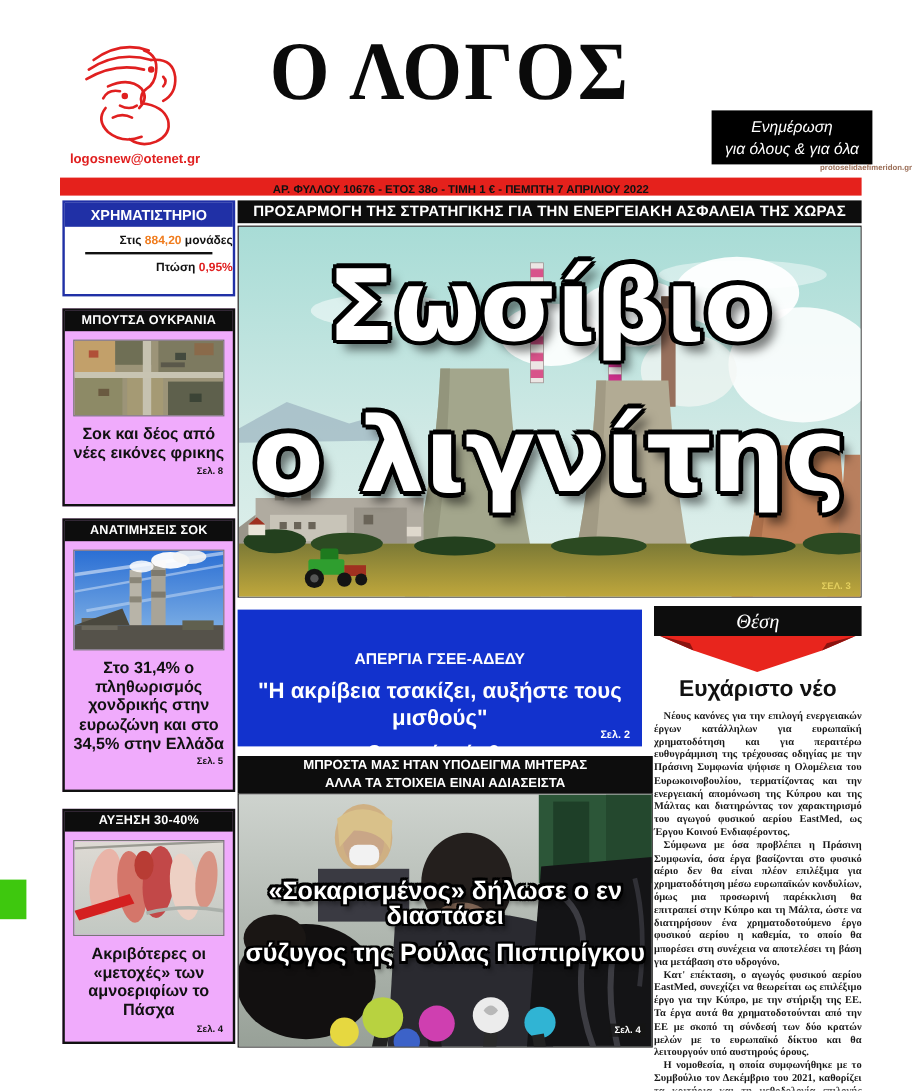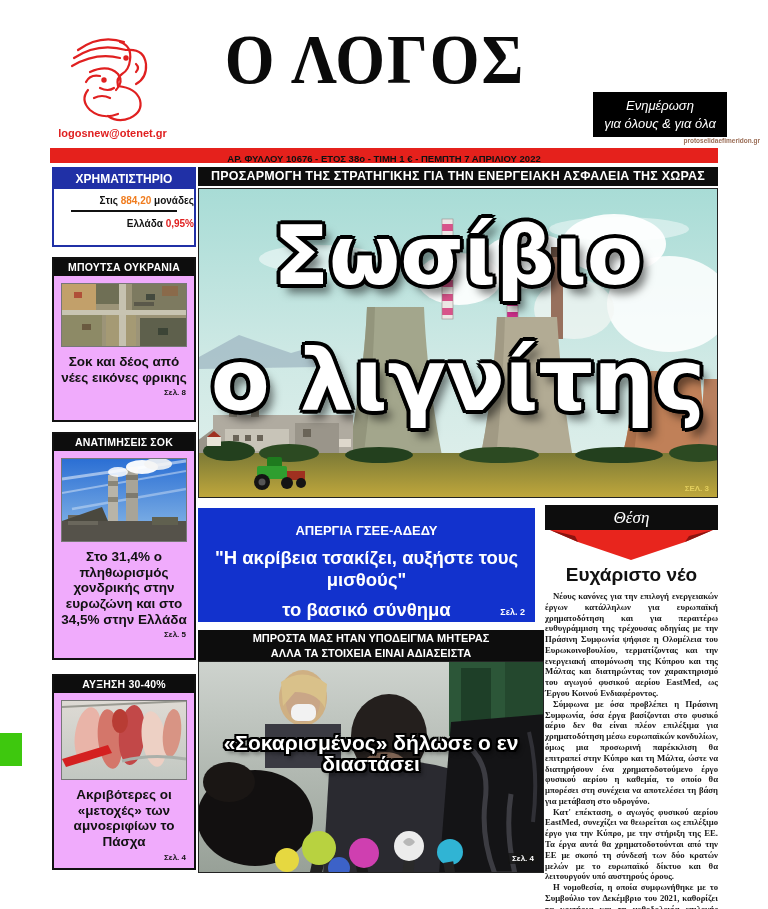--- a/index.html
+++ b/index.html
@@ -46,21 +46,21 @@
   #lead-photo{left:198px;top:188px;width:520px;height:310px;border:1px solid #222;box-sizing:border-box;overflow:hidden;}
   .headline{width:100%;text-align:center;font-weight:900;color:#fff;line-height:1;
         font-family:"DejaVu Sans","Liberation Sans",sans-serif;
         text-shadow:-3px -3px 0 #000,3px -3px 0 #000,-3px 3px 0 #000,3px 3px 0 #000,
         -4px 0 0 #000,4px 0 0 #000,0 -4px 0 #000,0 4px 0 #000,7px 9px 8px rgba(0,0,0,.5);}
   #lead-h1{top:26px;font-size:82px;}
   #lead-h2{top:148px;font-size:86px;}
   #lead-caption{right:8px;bottom:4px;font-size:8px;font-weight:bold;color:#e3cf5e;}
 
   
-  #strike-box{left:198px;top:508px;width:337px;height:114px;background:#1232cd;color:#fff;text-align:center;box-sizing:border-box;padding-top:15px;}
+  #strike-box{left:198px;top:508px;width:337px;height:114px;background:#1232cd;color:#fff;text-align:center;box-sizing:border-box;padding-top:33px;}
   #strike-box .k{font-size:13px;font-weight:bold;}
   #strike-box .q{font-size:18.5px;font-weight:bold;margin-top:9px;}
   #strike-box .l2{font-size:18.5px;font-weight:bold;margin-top:8px;}
   #strike-box .pg{position:absolute;right:10px;bottom:5px;font-size:9px;font-weight:bold;}
 
   
   #opinion{left:545px;top:505px;width:173px;}
   #opinion .hd{height:25px;background:#0d0d0d;color:#fff;text-align:center;line-height:25px;
         font-family:"Liberation Serif","DejaVu Serif",serif;font-style:italic;font-size:17px;}
   #opinion .title{text-align:center;font-size:19px;font-weight:900;margin-top:2px;}
@@ -114,21 +114,21 @@
   <div id="watermark" class="abs">protoselidaefimeridon.gr</div>
 
   <div id="issue-bar" class="abs">
     <span>ΑΡ. ΦΥΛΛΟΥ 10676 - ΕΤΟΣ 38ο - ΤΙΜΗ 1 € - ΠΕΜΠΤΗ 7 ΑΠΡΙΛΙΟΥ 2022</span>
   </div>
 
   <div id="stock-box" class="abs">
     <div class="hd">ΧΡΗΜΑΤΙΣΤΗΡΙΟ</div>
     <div class="ln"><span>Στις </span><span class="orange">884,20</span><span> μονάδες</span></div>
     <div class="rule"></div>
-    <div class="ln"><span>Ελλάδα </span><span class="red">0,95%</span></div>
+    <div class="ln"><span>Πτώση </span><span class="red">0,95%</span></div>
   </div>
 
   <div class="side-box abs" style="top:257px;height:165px;">
     <div class="hd">ΜΠΟΥΤΣΑ ΟΥΚΡΑΝΙΑ</div>
     <svg class="photo" width="124" height="62" viewBox="0 0 124 62">
       <rect width="124" height="62" fill="#9c9478"></rect>
       <rect x="0" y="0" width="34" height="26" fill="#c2a06a"></rect>
         <rect x="34" y="0" width="30" height="20" fill="#6f6f55"></rect>
       <rect x="70" y="0" width="54" height="28" fill="#7d7a60"></rect>
         <rect x="0" y="30" width="40" height="32" fill="#8d8a66"></rect>
@@ -354,16 +354,17 @@
       <circle cx="165" cy="191" r="15" fill="#cf3fb0"></circle>
       <rect x="204" y="196" width="11" height="24" fill="#2a2a2a" transform="rotate(6 209 206)"></rect>
       <circle cx="210" cy="184" r="15" fill="#ececec"></circle>
       <path d="M204,180 q6,-8 12,0 q-6,8 -12,0" fill="#b8b8b8"></path>
       <circle cx="251" cy="190" r="13" fill="#30b4d4"></circle>
       <rect x="246" y="200" width="10" height="20" fill="#222" transform="rotate(-10 251 210)"></rect>
       <circle cx="88" cy="198" r="12" fill="#e6d840"></circle>
       <circle cx="140" cy="206" r="11" fill="#3c62c8"></circle>
     </svg>
     <div id="pisp-h1" class="abs headline2">«Σοκαρισμένος» δήλωσε ο εν διαστάσει</div>
+    <div id="pisp-h2" class="abs headline2">σύζυγος της Ρούλας Πισπιρίγκου</div>
     <div id="pisp-page" class="abs">Σελ. 4</div>
   </div>
 
 </div>
 
 </body></html>

